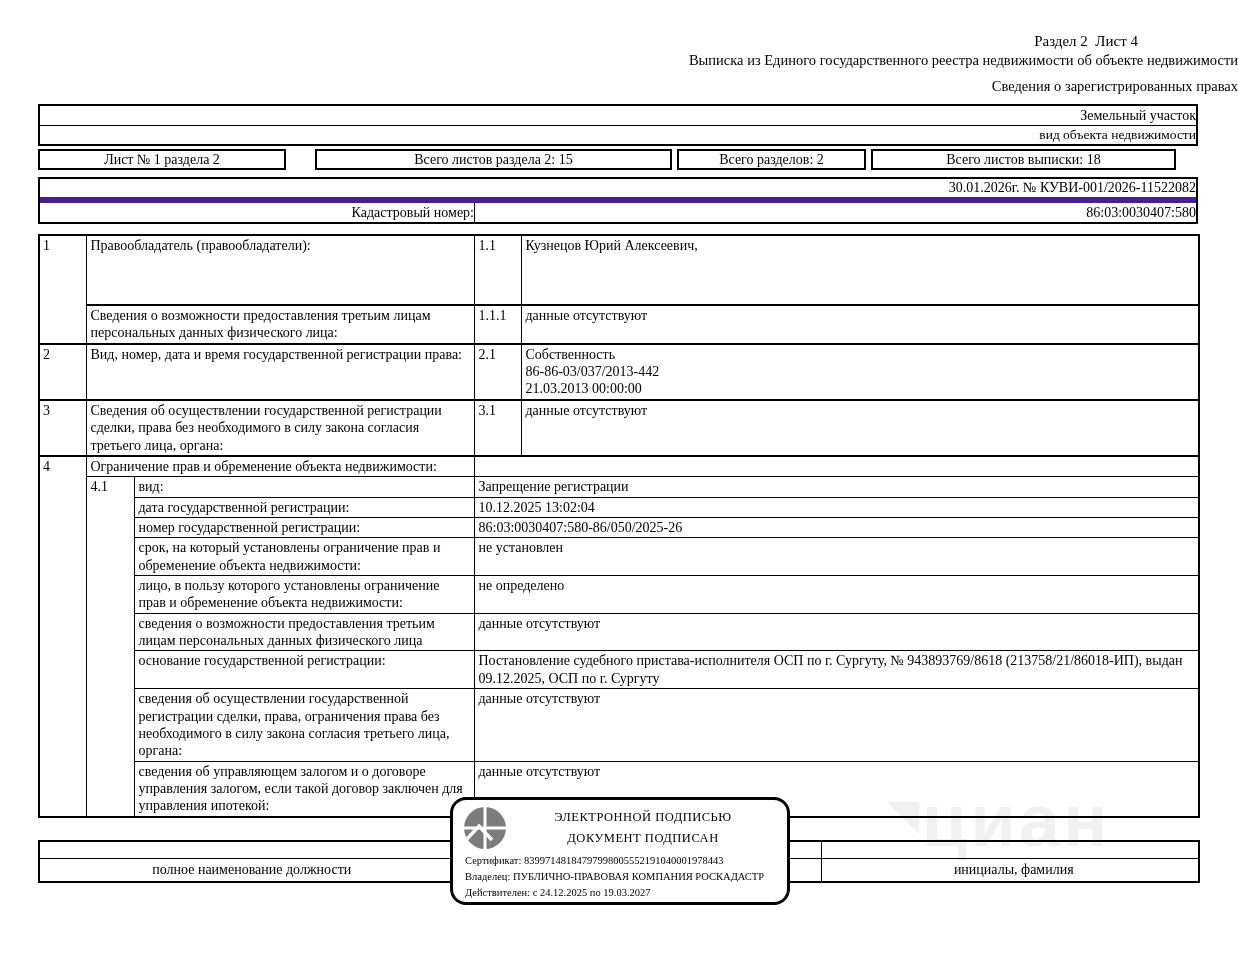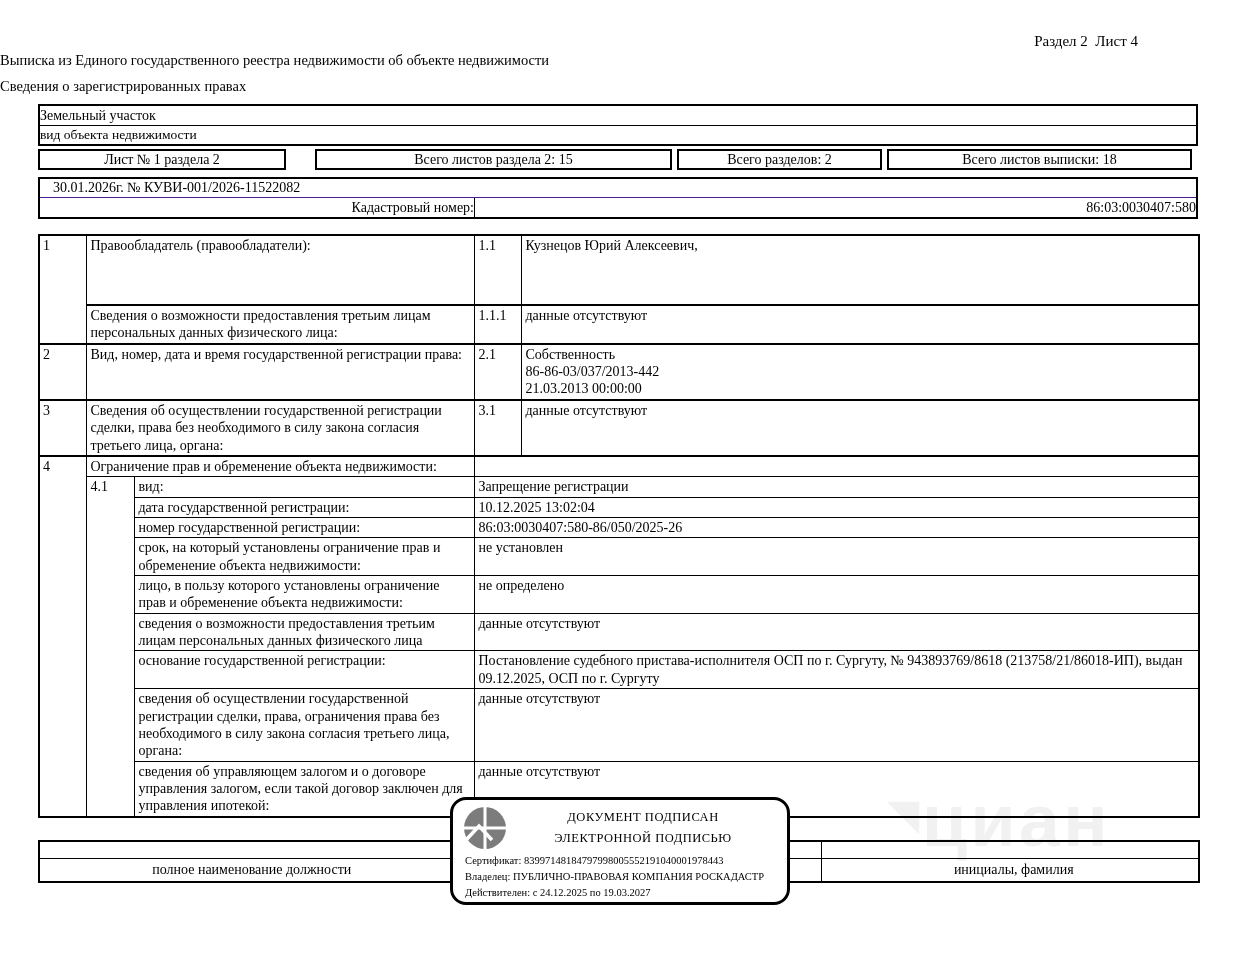--- a/index.html
+++ b/index.html
@@ -1,43 +1,43 @@
 <!DOCTYPE html>
 <html><head>
 <meta charset="utf-8">
 <style>
   html,body{margin:0;padding:0;background:#fff;}
   body{width:1238px;height:957px;position:relative;overflow:hidden;
        font-family:"Liberation Serif",serif;color:#000;font-size:14px;}
   .abs{position:absolute;}
-  .center{text-align:left;font-family:Liberation Serif, serif;}
+  .center{text-align:right;font-family:Liberation Serif, serif;}
 
   
   .section-label{top:33px;right:100px;font-size:15px;white-space:pre;}
   .title1{top:52px;left:0;width:100%;font-size:14.5px;}
   .title2{top:78px;left:0;width:100%;font-size:14.5px;}
 
   .content-x{left:38px;width:1160px;}
 
   
   .objbox{top:104px;border:2px solid #000;box-sizing:border-box;}
   .objbox .r1{height:19px;border-bottom:1px solid #000;line-height:19px;font-size:14px;}
   .objbox .r2{height:18px;line-height:18px;font-size:13.5px;}
 
   
   .sheetrow{top:149px;display:flex;gap:5px;}
   .sheetrow .cell{border:2px solid #000;box-sizing:border-box;height:21px;line-height:17px;font-size:14px;text-align:center;}
   .sheetrow .c0{width:248px;}
   .sheetrow .c1{width:357px;margin-left:24px;}
-  .sheetrow .c2{width:205px;}
+  .sheetrow .c2{width:189px;}
   .sheetrow .c3{width:305px;}
 
   
   .docbox{top:177px;border:2px solid #000;box-sizing:border-box;}
-  .docbox .r1{height:18px;border-bottom:1px solid #4c1d95;line-height:18px;padding-left:13px;}
+  .docbox .r1{height:18px;border-bottom:6px solid #4c1d95;line-height:18px;padding-left:13px;text-align:right;}
   .docbox .r2{height:19px;display:flex;text-align:right;}
   .docbox .r2 .lbl{width:435px;border-right:1px solid #000;box-sizing:border-box;padding-left:4px;line-height:19px;}
   .docbox .r2 .val{flex:1;padding-left:5px;line-height:19px;}
 
   
   table.rights{top:234px;position:absolute;left:38px;width:1160px;border-collapse:collapse;table-layout:fixed;border:2px solid #000;}
   table.rights td{border:1px solid #000;vertical-align:top;padding:1px 4px 1px 4px;line-height:1.24;font-size:14px;box-sizing:border-box;overflow:hidden;}
   tr.major > td{border-top-width:2px;}
   table.rights td.num{padding-left:3px;}
 
@@ -190,22 +190,22 @@
 
 <div class="abs stamp">
   <div class="stamp-head">
     <svg class="stamp-logo" viewBox="0 0 44 44" xmlns="http://www.w3.org/2000/svg">
       <circle cx="22" cy="22" r="21" fill="#7c7c7c"></circle>
       <rect x="20.5" y="0" width="3" height="44" fill="#ffffff"></rect>
       <rect x="0" y="20.5" width="44" height="3" fill="#ffffff"></rect>
       <path d="M 3 34 L 16 20 L 29 34" fill="none" stroke="#ffffff" stroke-width="3.5"></path>
     </svg>
     <div class="stamp-titles">
+      <div>ЭЛЕКТРОННОЙ ПОДПИСЬЮ</div>
       <div>ДОКУМЕНТ ПОДПИСАН</div>
-      <div>ЭЛЕКТРОННОЙ ПОДПИСЬЮ</div>
     </div>
   </div>
   <div class="stamp-small">
     <div>Сертификат: 83997148184797998005552191040001978443</div>
     <div style="width:300px;">Владелец: ПУБЛИЧНО-ПРАВОВАЯ КОМПАНИЯ РОСКАДАСТР</div>
     <div>Действителен: с 24.12.2025 по 19.03.2027</div>
   </div>
 </div>
 
 </body></html>

